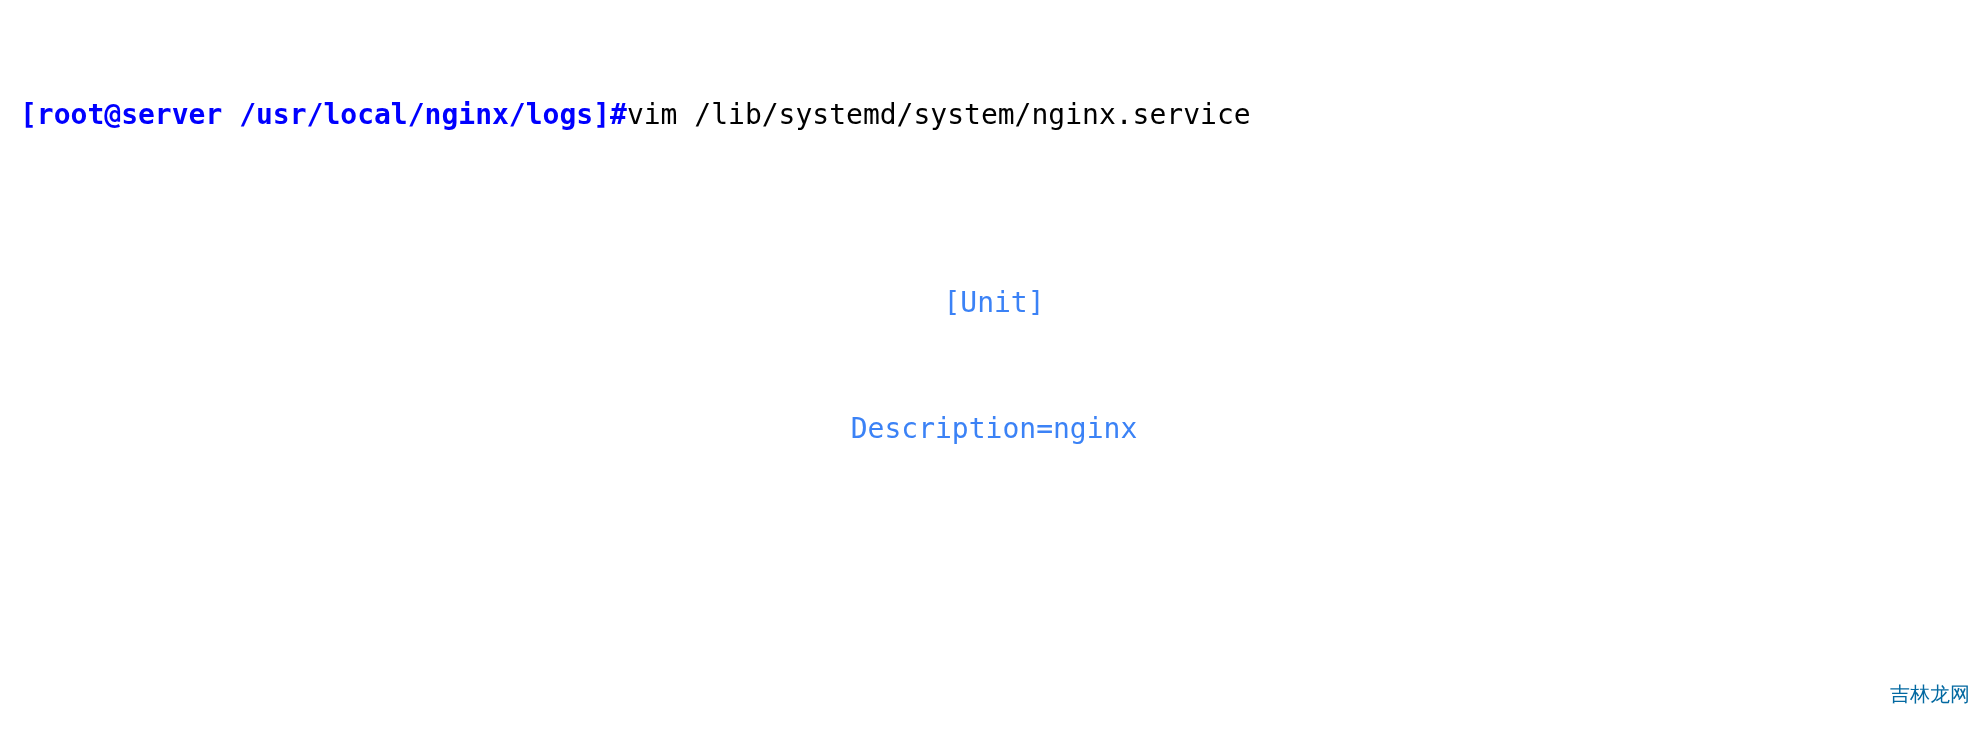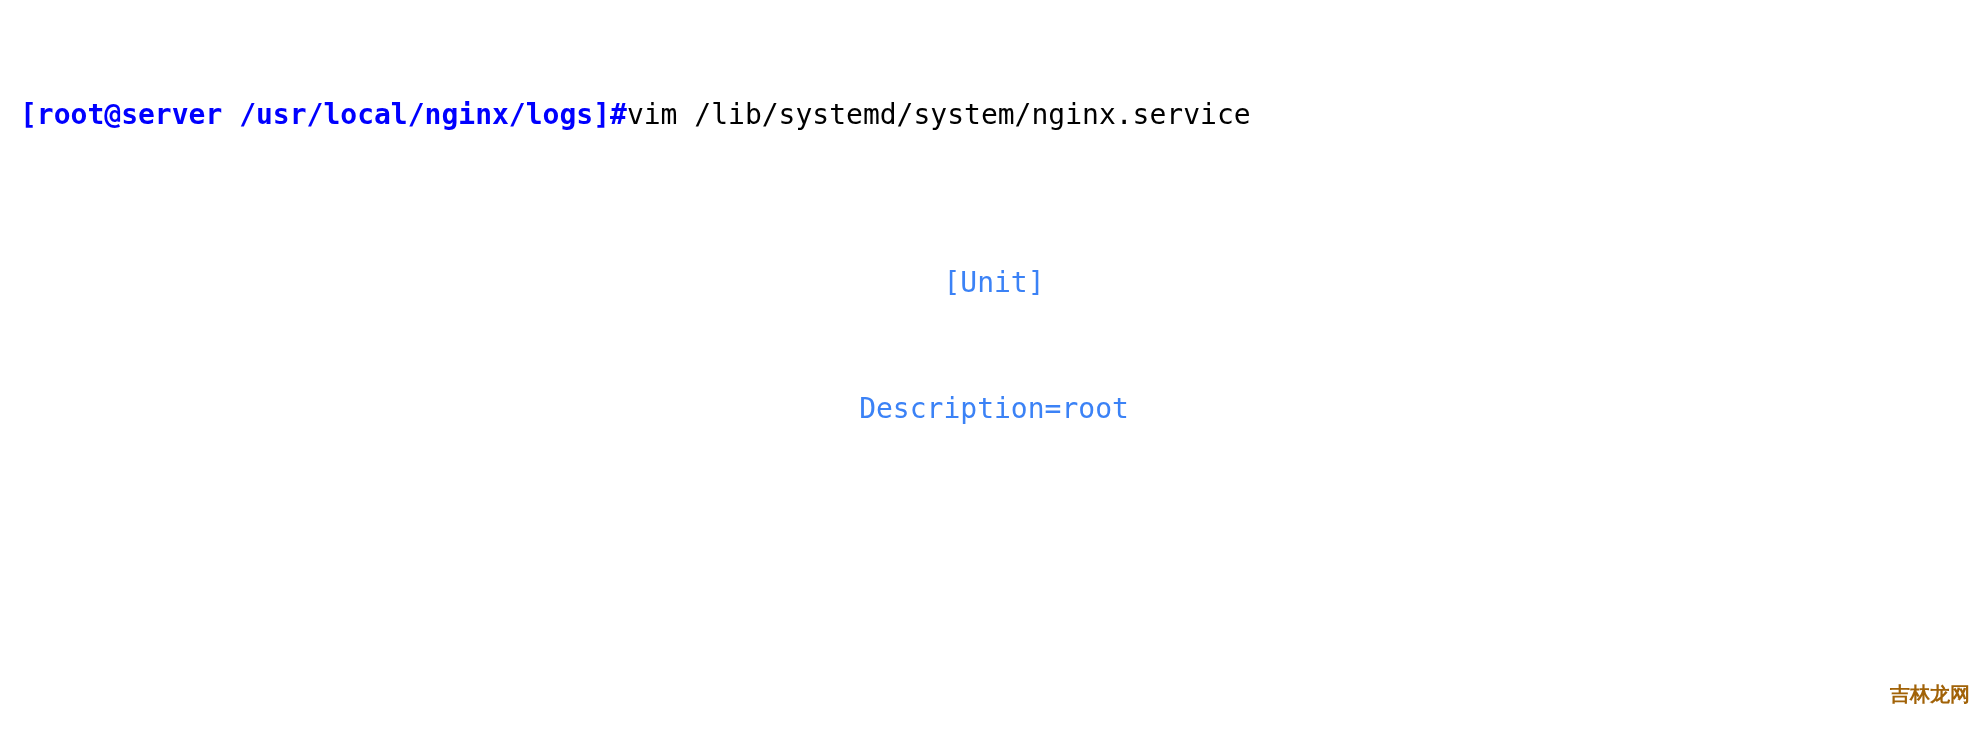--- a/index.html
+++ b/index.html
@@ -16,51 +16,51 @@
       color: #000000;
       position: relative;
       width: 1988px;
       height: 747px;
       overflow: hidden;
     }
     .terminal {
       white-space: pre;
     }
     .prompt-line {
-      margin-bottom: 42px;
+      margin-bottom: 62px;
     }
     .prompt {
       color: #0000ff;
       font-weight: bold;
     }
     .command {
       color: #000000;
       font-weight: normal;
     }
     .content-line {
       color: #3b82f6;
       text-align: center;
     }
     .watermark {
       position: absolute;
       bottom: 38px;
       right: 18px;
       font-size: 20px;
-      color: #a16207;
+      color: #0369a1;
       font-family: sans-serif;
-      font-weight: bold;
+      font-weight: normal;
     }
   </style>
 </head>
 <body>
 
 <div class="terminal">
   <div class="prompt-line"><span class="prompt">[root@server /usr/local/nginx/logs]#</span><span class="command">vim /lib/systemd/system/nginx.service</span></div>
   <div class="content-line">[Unit]</div>
-  <div class="content-line">Description=root</div>
+  <div class="content-line">Description=nginx</div>
   
   
   
   
   
   
   
   
 </div>
 

